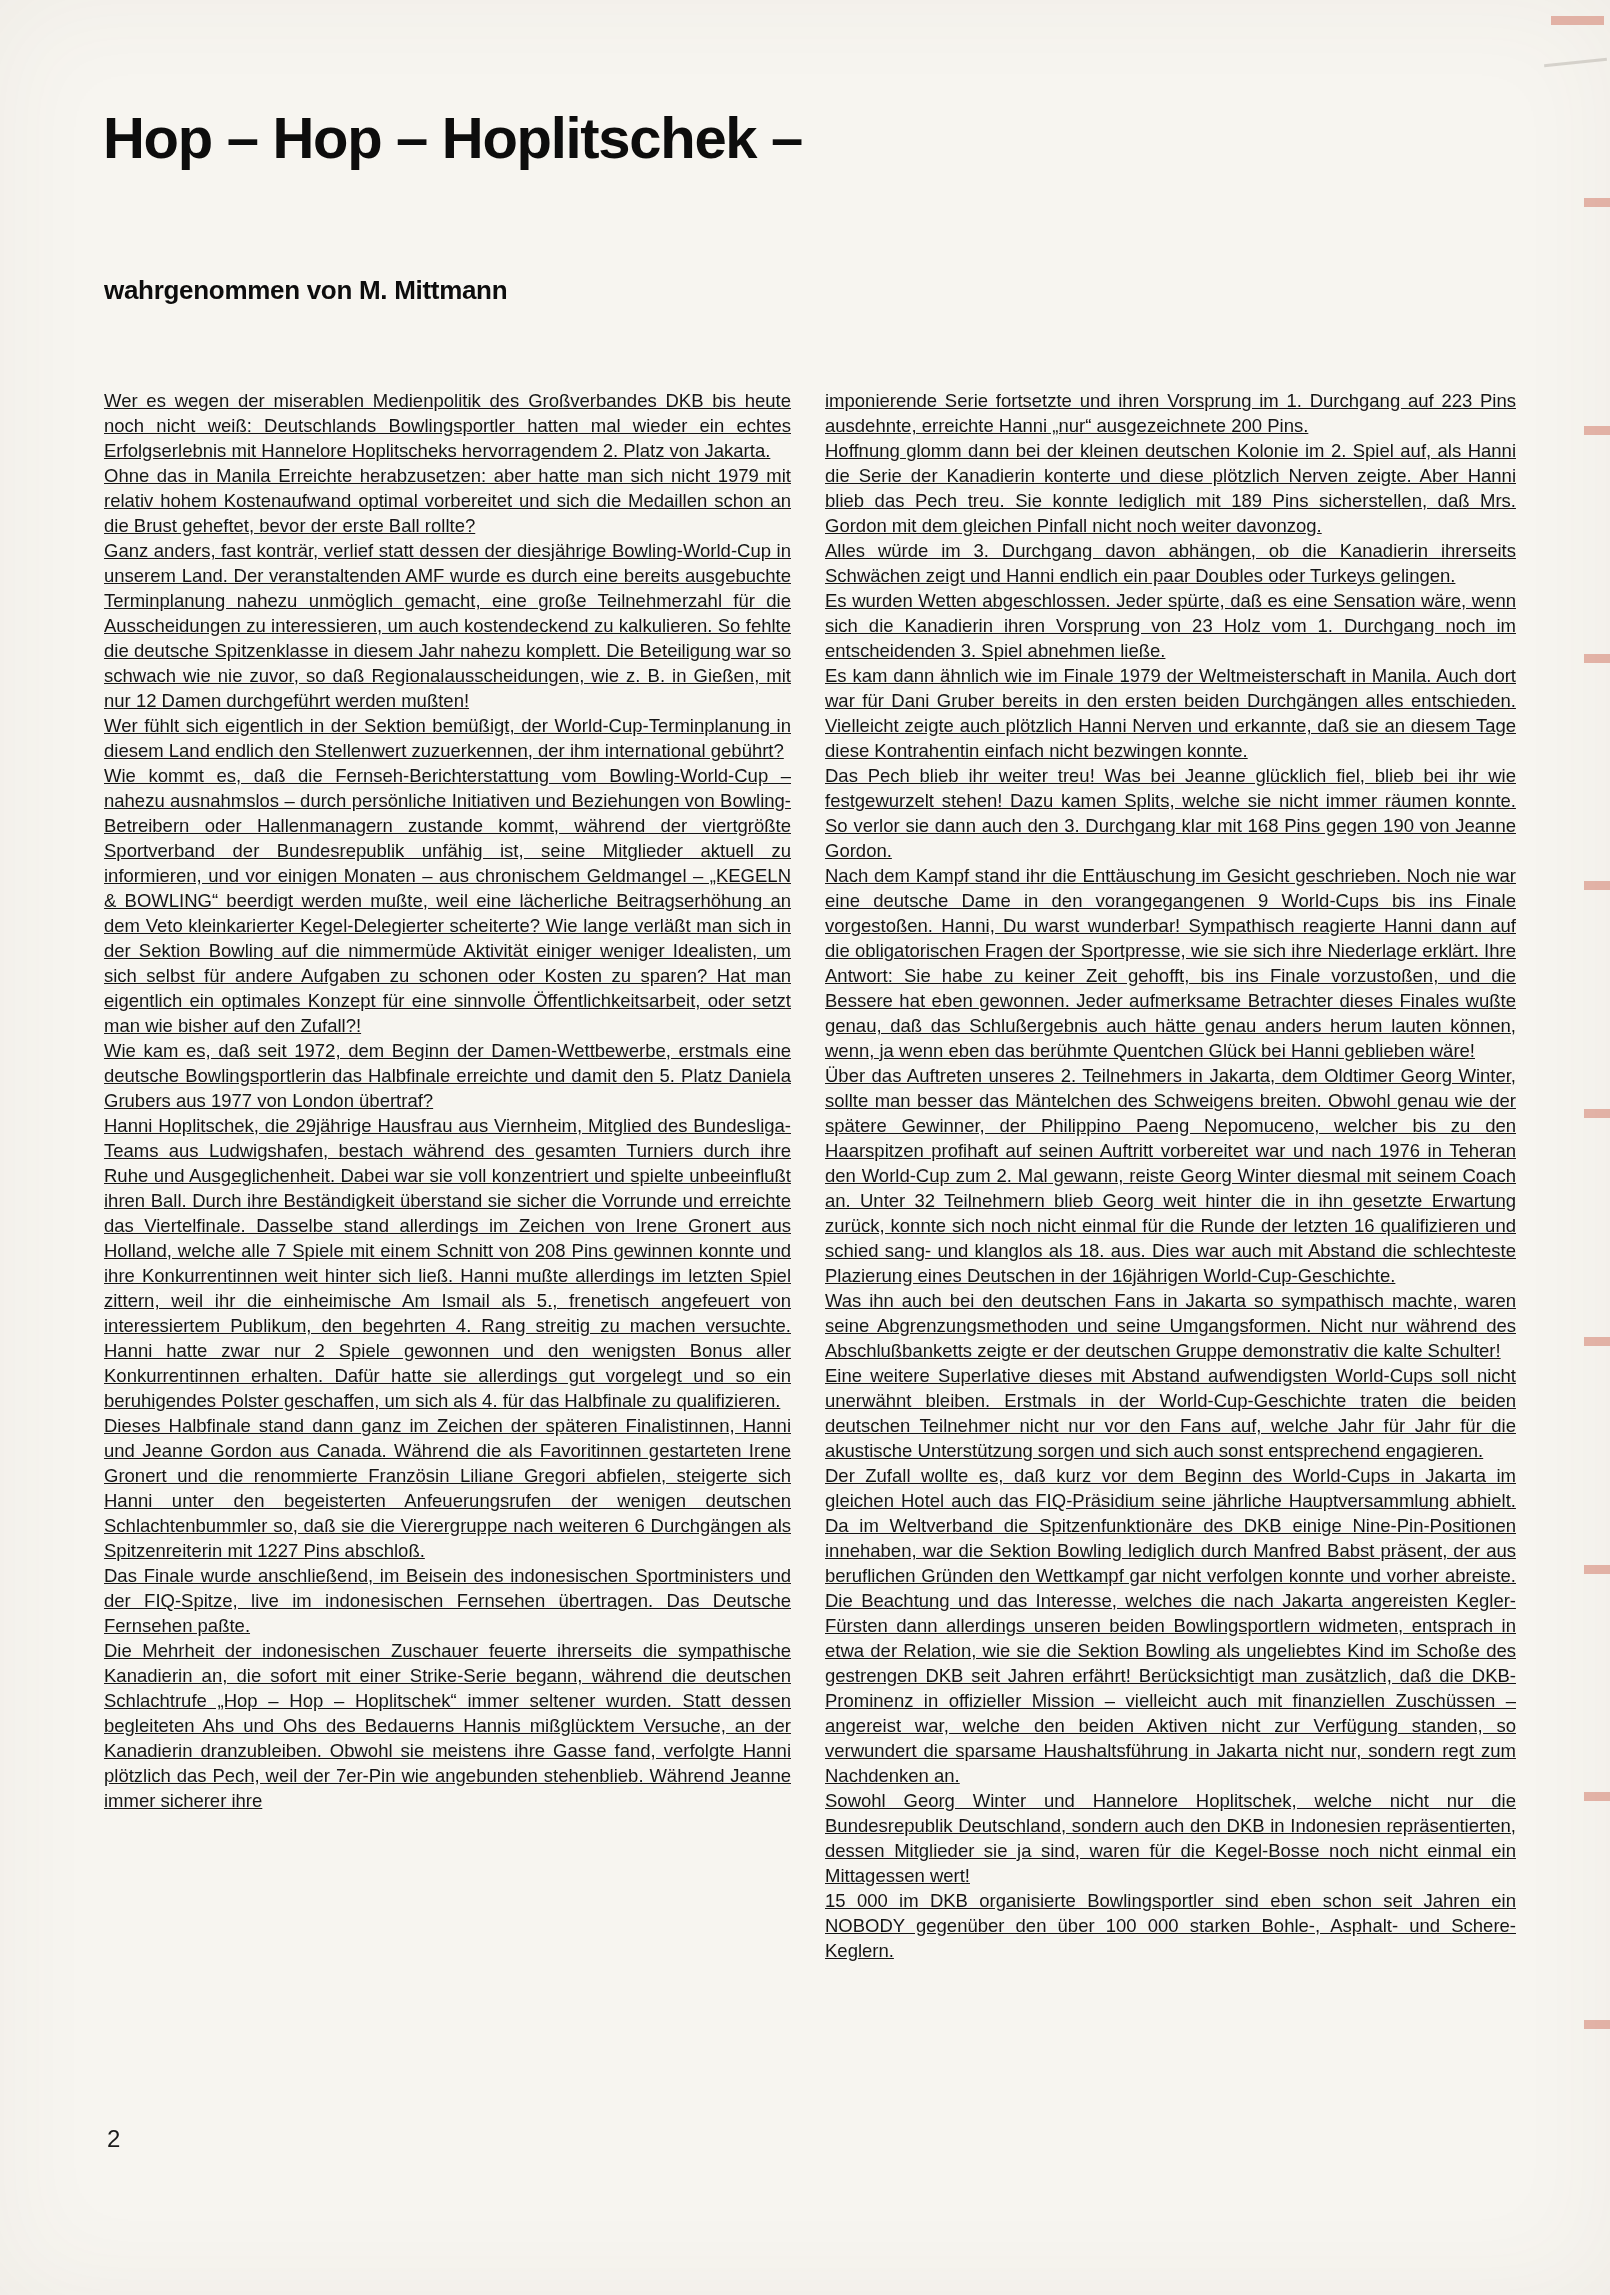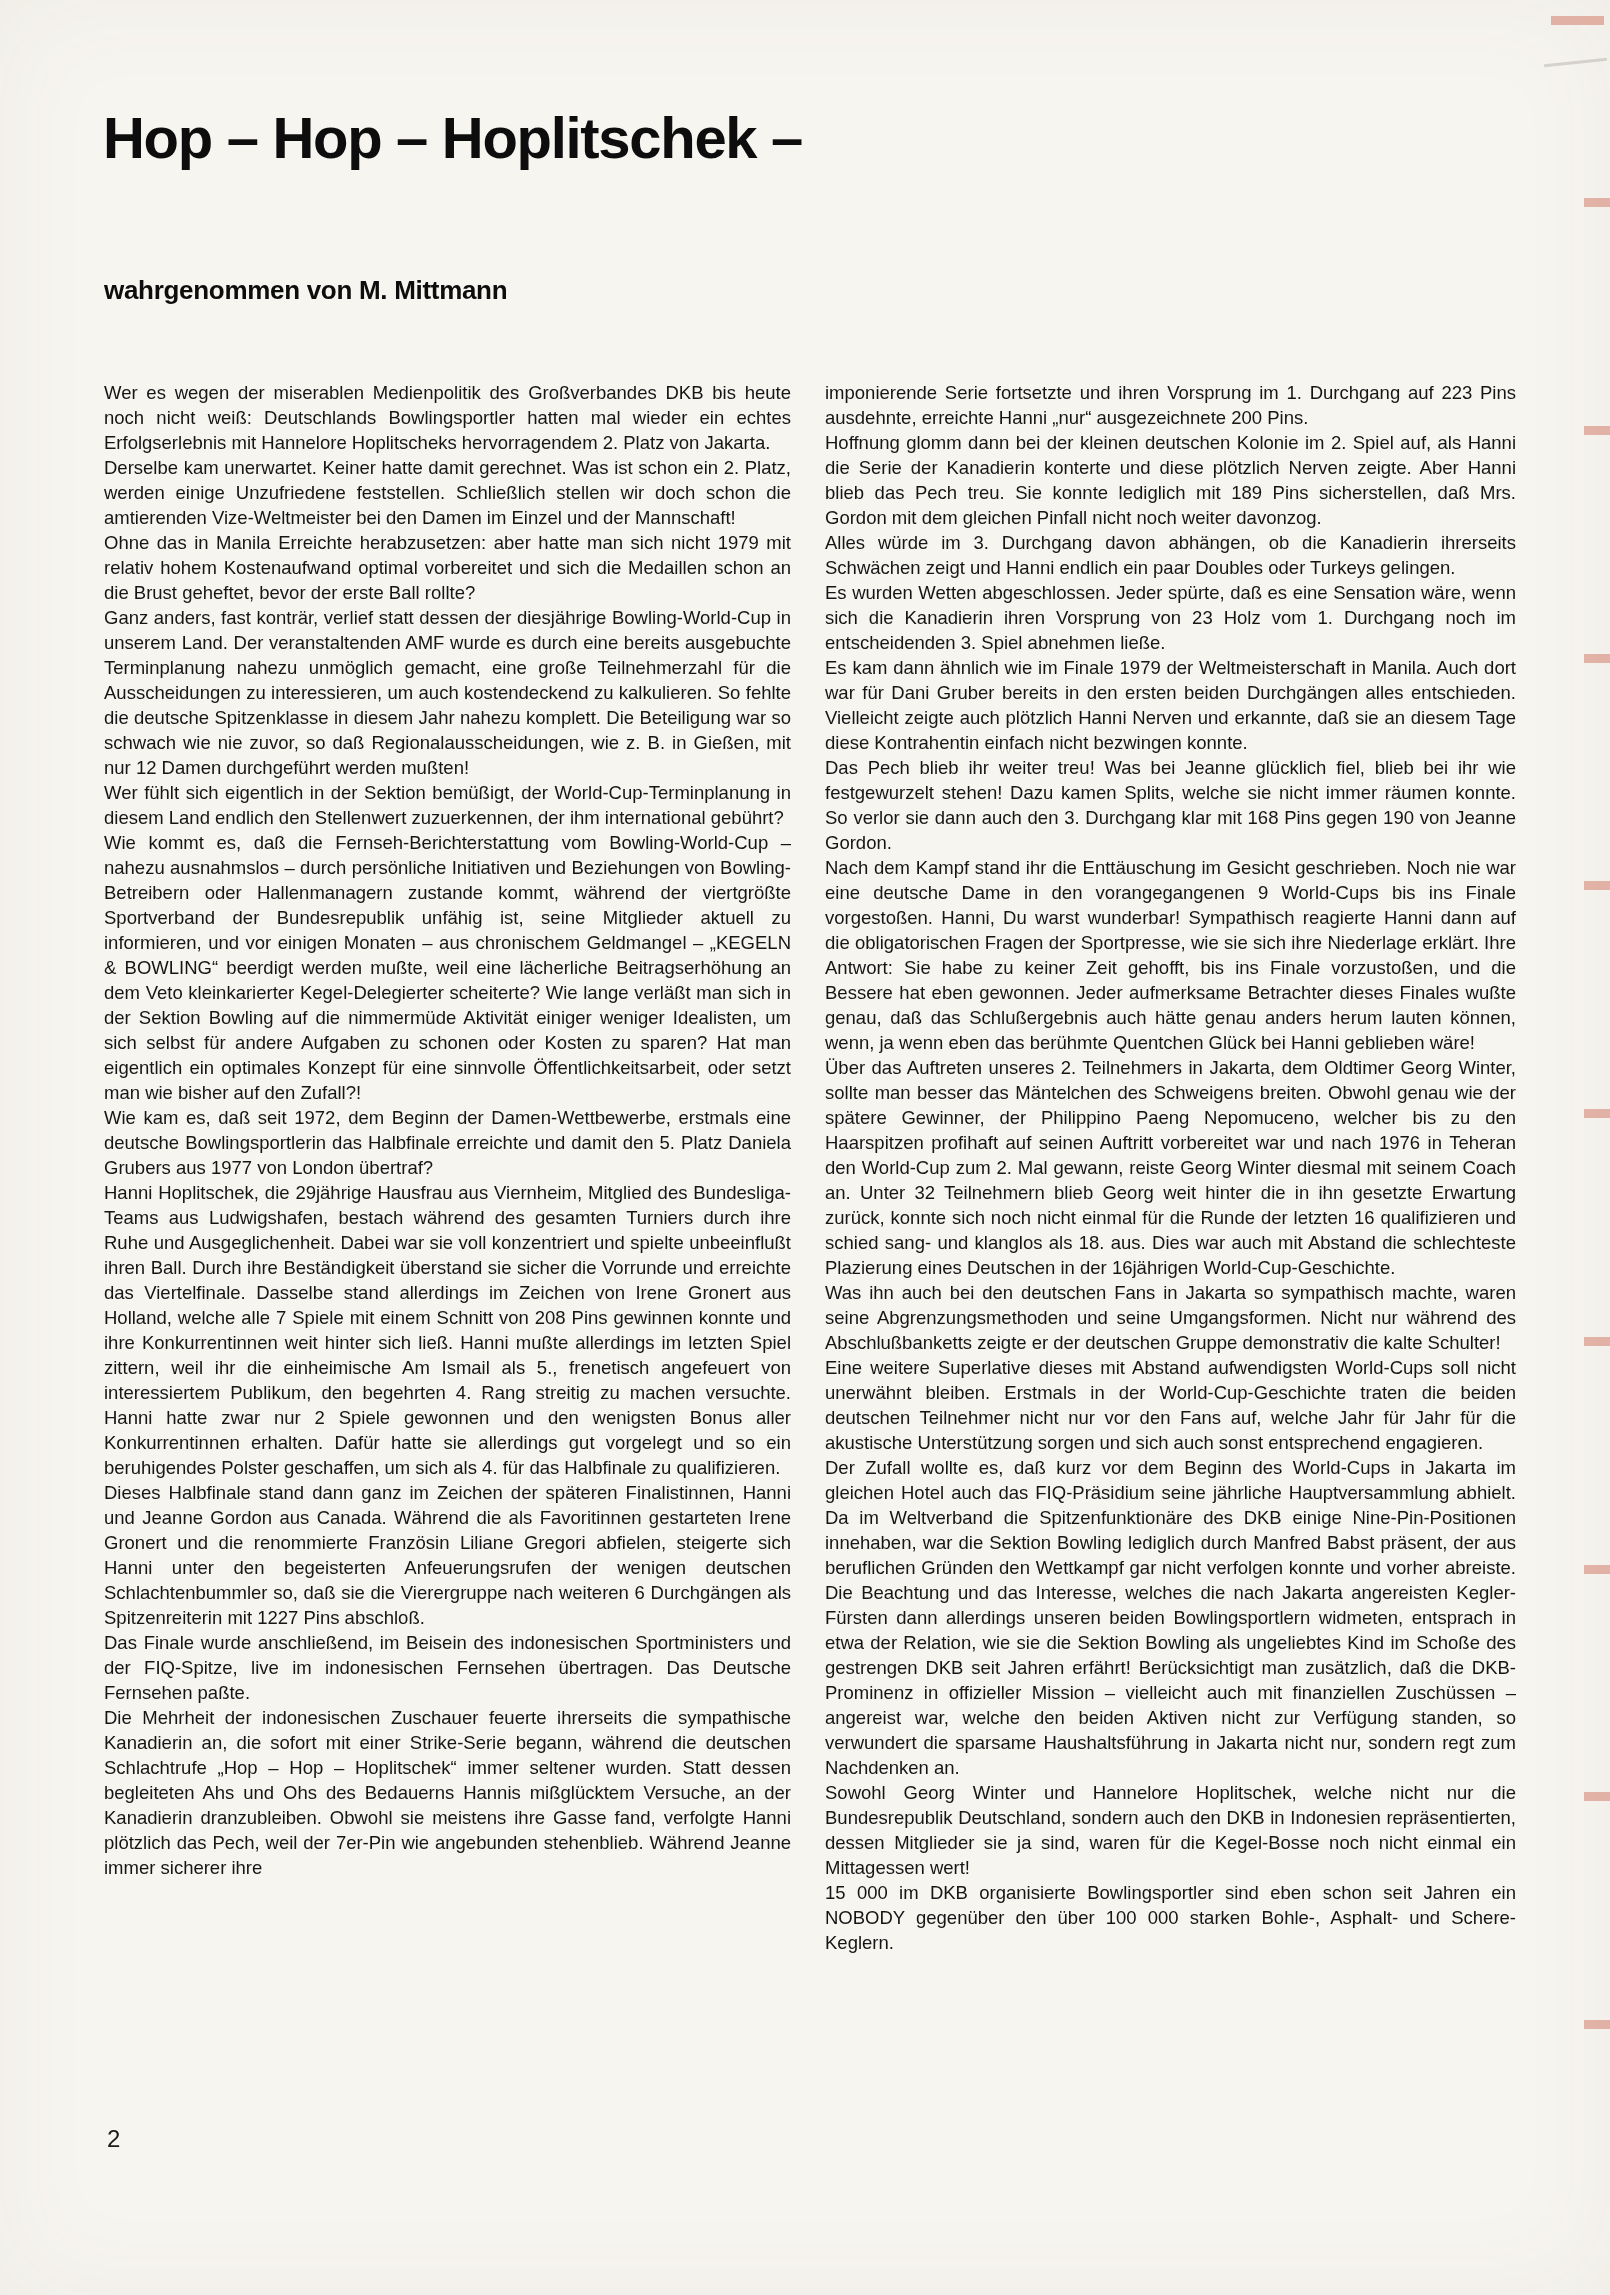--- a/index.html
+++ b/index.html
@@ -28,26 +28,27 @@
     position: absolute;
     left: 104px;
     top: 275px;
     font-size: 26px;
     font-weight: 700;
     letter-spacing: -0.3px;
     color: #0d0d0d;
   }
   .col {
     position: absolute;
-    top: 380px;
+    top: 388px;
     font-size: 18.5px;
     line-height: 25px;
     text-align: justify;
     hyphens: auto;
     color: #151515;
+    text-decoration: underline;
   }
   .col-left  { left: 104px;  width: 687px; }
   .col-right { left: 825px; width: 691px; }
   .col p { margin: 0; }
   .pagenum {
     position: absolute;
     left: 107px;
     top: 2125px;
     font-size: 24px;
     color: #1a1a1a;
@@ -74,21 +75,20 @@
 <div class="page">
 
   <div class="headline">
     <div>Hop – Hop – Hoplitschek –</div>
   </div>
 
   <div class="byline">wahrgenommen von M. Mittmann</div>
 
   <div class="col col-left">
     <p>Wer es wegen der miserablen Medienpolitik des Großverbandes DKB bis heute noch nicht weiß: Deutschlands Bowlingsportler hatten mal wieder ein echtes Erfolgserlebnis mit Hannelore Hoplitscheks hervorragendem 2. Platz von Jakarta.</p>
-    <p>Derselbe kam unerwartet. Keiner hatte damit gerechnet. Was ist schon ein 2. Platz, werden einige Unzufriedene feststellen. Schließlich stellen wir doch schon die amtierenden Vize-Weltmeister bei den Damen im Einzel und der Mannschaft!</p>
     <p>Ohne das in Manila Erreichte herabzusetzen: aber hatte man sich nicht 1979 mit relativ hohem Kostenaufwand optimal vorbereitet und sich die Medaillen schon an die Brust geheftet, bevor der erste Ball rollte?</p>
     <p>Ganz anders, fast konträr, verlief statt dessen der diesjährige Bowling-World-Cup in unserem Land. Der veranstaltenden AMF wurde es durch eine bereits ausgebuchte Terminplanung nahezu unmöglich gemacht, eine große Teilnehmerzahl für die Ausscheidungen zu interessieren, um auch kostendeckend zu kalkulieren. So fehlte die deutsche Spitzenklasse in diesem Jahr nahezu komplett. Die Beteiligung war so schwach wie nie zuvor, so daß Regionalausscheidungen, wie z. B. in Gießen, mit nur 12 Damen durchgeführt werden mußten!</p>
     <p>Wer fühlt sich eigentlich in der Sektion bemüßigt, der World-Cup-Terminplanung in diesem Land endlich den Stellenwert zuzuerkennen, der ihm international gebührt?</p>
     <p>Wie kommt es, daß die Fernseh-Berichterstattung vom Bowling-World-Cup – nahezu ausnahmslos – durch persönliche Initiativen und Beziehungen von Bowling-Betreibern oder Hallenmanagern zustande kommt, während der viertgrößte Sportverband der Bundesrepublik unfähig ist, seine Mitglieder aktuell zu informieren, und vor einigen Monaten – aus chronischem Geldmangel – „KEGELN &amp; BOWLING“ beerdigt werden mußte, weil eine lächerliche Beitragserhöhung an dem Veto kleinkarierter Kegel-Delegierter scheiterte? Wie lange verläßt man sich in der Sektion Bowling auf die nimmermüde Aktivität einiger weniger Idealisten, um sich selbst für andere Aufgaben zu schonen oder Kosten zu sparen? Hat man eigentlich ein optimales Konzept für eine sinnvolle Öffentlichkeitsarbeit, oder setzt man wie bisher auf den Zufall?!</p>
     <p>Wie kam es, daß seit 1972, dem Beginn der Damen-Wettbewerbe, erstmals eine deutsche Bowlingsportlerin das Halbfinale erreichte und damit den 5. Platz Daniela Grubers aus 1977 von London übertraf?</p>
     <p>Hanni Hoplitschek, die 29jährige Hausfrau aus Viernheim, Mitglied des Bundesliga-Teams aus Ludwigshafen, bestach während des gesamten Turniers durch ihre Ruhe und Ausgeglichenheit. Dabei war sie voll konzentriert und spielte unbeeinflußt ihren Ball. Durch ihre Beständigkeit überstand sie sicher die Vorrunde und erreichte das Viertelfinale. Dasselbe stand allerdings im Zeichen von Irene Gronert aus Holland, welche alle 7 Spiele mit einem Schnitt von 208 Pins gewinnen konnte und ihre Konkurrentinnen weit hinter sich ließ. Hanni mußte allerdings im letzten Spiel zittern, weil ihr die einheimische Am Ismail als 5., frenetisch angefeuert von interessiertem Publikum, den begehrten 4. Rang streitig zu machen versuchte. Hanni hatte zwar nur 2 Spiele gewonnen und den wenigsten Bonus aller Konkurrentinnen erhalten. Dafür hatte sie allerdings gut vorgelegt und so ein beruhigendes Polster geschaffen, um sich als 4. für das Halbfinale zu qualifizieren.</p>
     <p>Dieses Halbfinale stand dann ganz im Zeichen der späteren Finalistinnen, Hanni und Jeanne Gordon aus Canada. Während die als Favoritinnen gestarteten Irene Gronert und die renommierte Französin Liliane Gregori abfielen, steigerte sich Hanni unter den begeisterten Anfeuerungsrufen der wenigen deutschen Schlachtenbummler so, daß sie die Vierergruppe nach weiteren 6 Durchgängen als Spitzenreiterin mit 1227 Pins abschloß.</p>
     <p>Das Finale wurde anschließend, im Beisein des indonesischen Sportministers und der FIQ-Spitze, live im indonesischen Fernsehen übertragen. Das Deutsche Fernsehen paßte.</p>
     <p>Die Mehrheit der indonesischen Zuschauer feuerte ihrerseits die sympathische Kanadierin an, die sofort mit einer Strike-Serie begann, während die deutschen Schlachtrufe „Hop – Hop – Hoplitschek“ immer seltener wurden. Statt dessen begleiteten Ahs und Ohs des Bedauerns Hannis mißglücktem Versuche, an der Kanadierin dranzubleiben. Obwohl sie meistens ihre Gasse fand, verfolgte Hanni plötzlich das Pech, weil der 7er-Pin wie angebunden stehenblieb. Während Jeanne immer sicherer ihre</p>
   </div>

